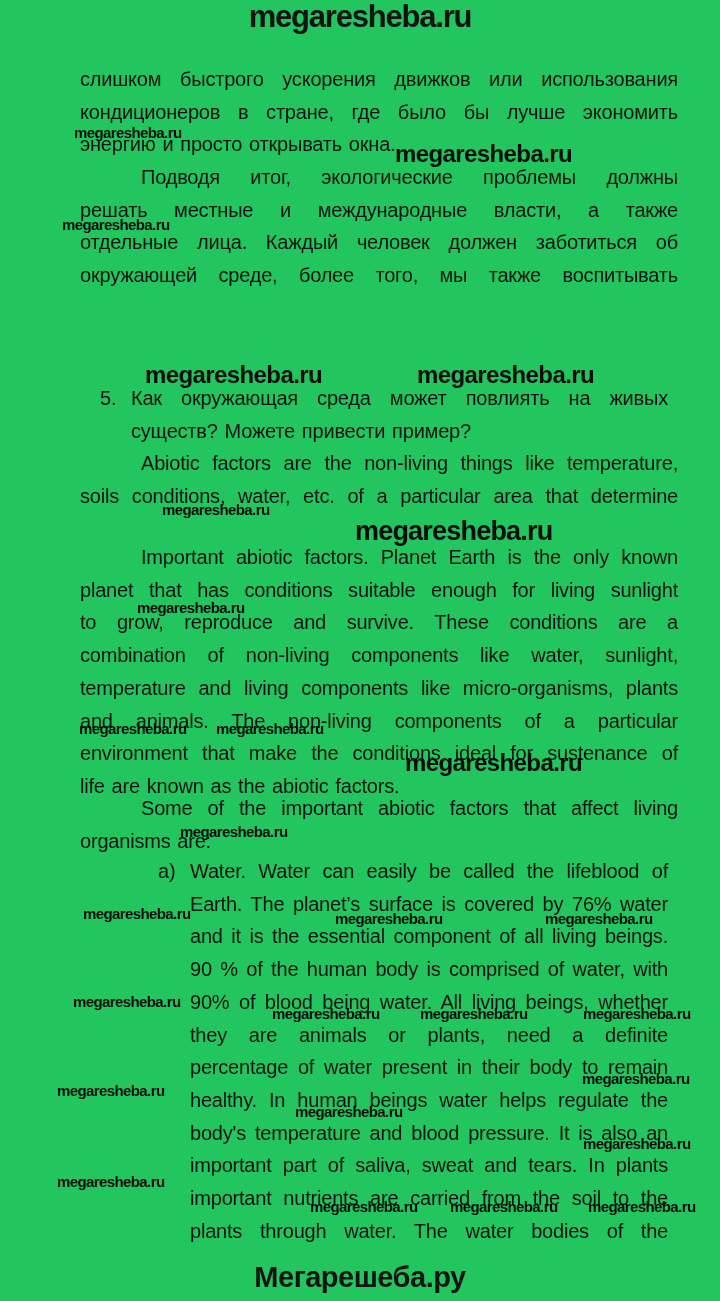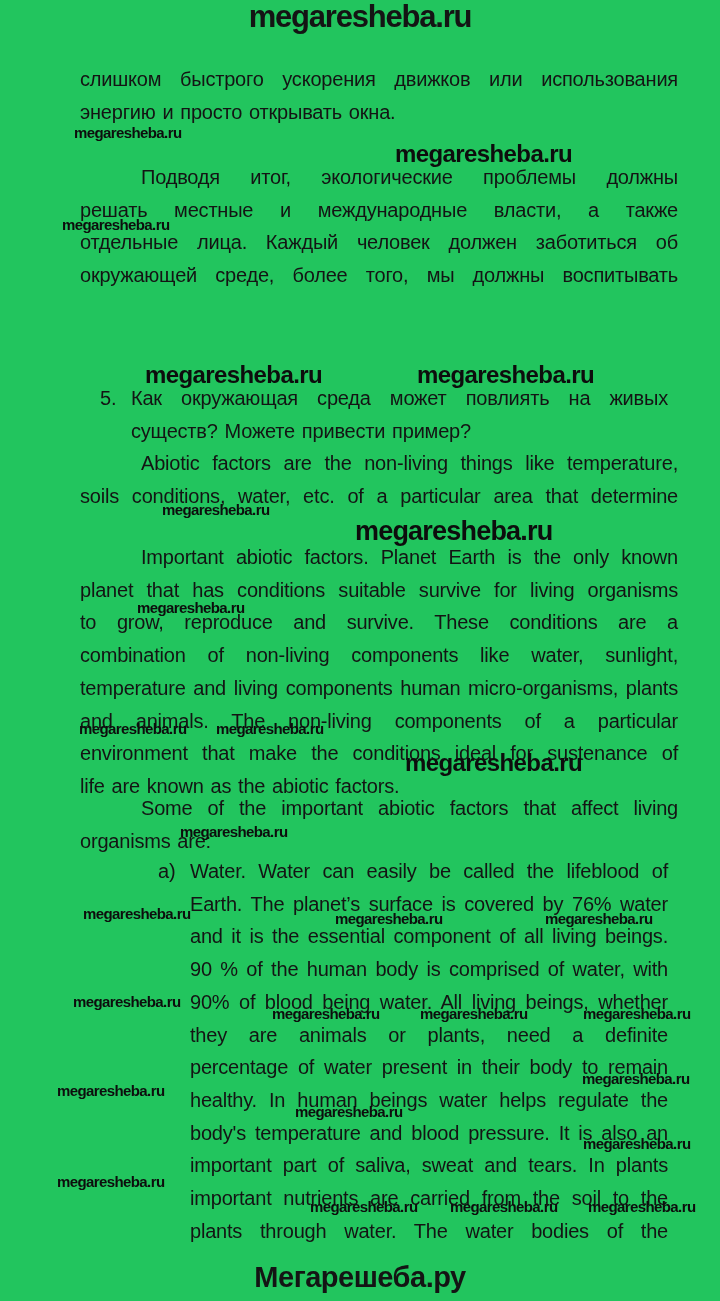--- a/index.html
+++ b/index.html
@@ -40,43 +40,44 @@
 </style>
 </head>
 <body>
 
 <div class="page">
   <div class="site-header">megaresheba.ru</div>
 
   <div id="content-root">
       <div class="block para" style="top: 63px;">
         <div class="ln">слишком быстрого ускорения движков или использования</div>
+        <div class="ln">кондиционеров в стране, где было бы лучше экономить</div>
         <div class="ln last">энергию и просто открывать окна.</div>
       </div>
       <div class="block para" style="top: 161px;">
         <div class="ln first">Подводя итог, экологические проблемы должны</div>
         <div class="ln">решать местные и международные власти, а также</div>
         <div class="ln">отдельные лица. Каждый человек должен заботиться об</div>
-        <div class="ln">окружающей среде, более того, мы должны воспитывать</div>
+        <div class="ln">окружающей среде, более того, мы также воспитывать</div>
       </div>
       <div class="block numbered" style="top: 382px;">
         <span class="marker">5.</span>
         <div class="ln">Как окружающая среда может повлиять на живых</div>
         <div class="ln last">существ? Можете привести пример?</div>
       </div>
       <div class="block para" style="top: 447px;">
         <div class="ln first">Abiotic factors are the non-living things like temperature,</div>
         <div class="ln">soils conditions, water, etc. of a particular area that determine</div>
       </div>
       <div class="block para" style="top: 541px;">
         <div class="ln first">Important abiotic factors. Planet Earth is the only known</div>
-        <div class="ln">planet that has conditions suitable survive for living organisms</div>
+        <div class="ln">planet that has conditions suitable enough for living sunlight</div>
         <div class="ln">to grow, reproduce and survive. These conditions are a</div>
         <div class="ln">combination of non-living components like water, sunlight,</div>
-        <div class="ln">temperature and living components human micro-organisms, plants</div>
+        <div class="ln">temperature and living components like micro-organisms, plants</div>
         <div class="ln">and animals. The non-living components of a particular</div>
         <div class="ln">environment that make the conditions ideal for sustenance of</div>
         <div class="ln last">life are known as the abiotic factors.</div>
       </div>
       <div class="block para" style="top: 792px;">
         <div class="ln first">Some of the important abiotic factors that affect living</div>
         <div class="ln last">organisms are:</div>
       </div>
       <div class="block list" style="top: 855px;">
         <span class="marker">a)</span>

